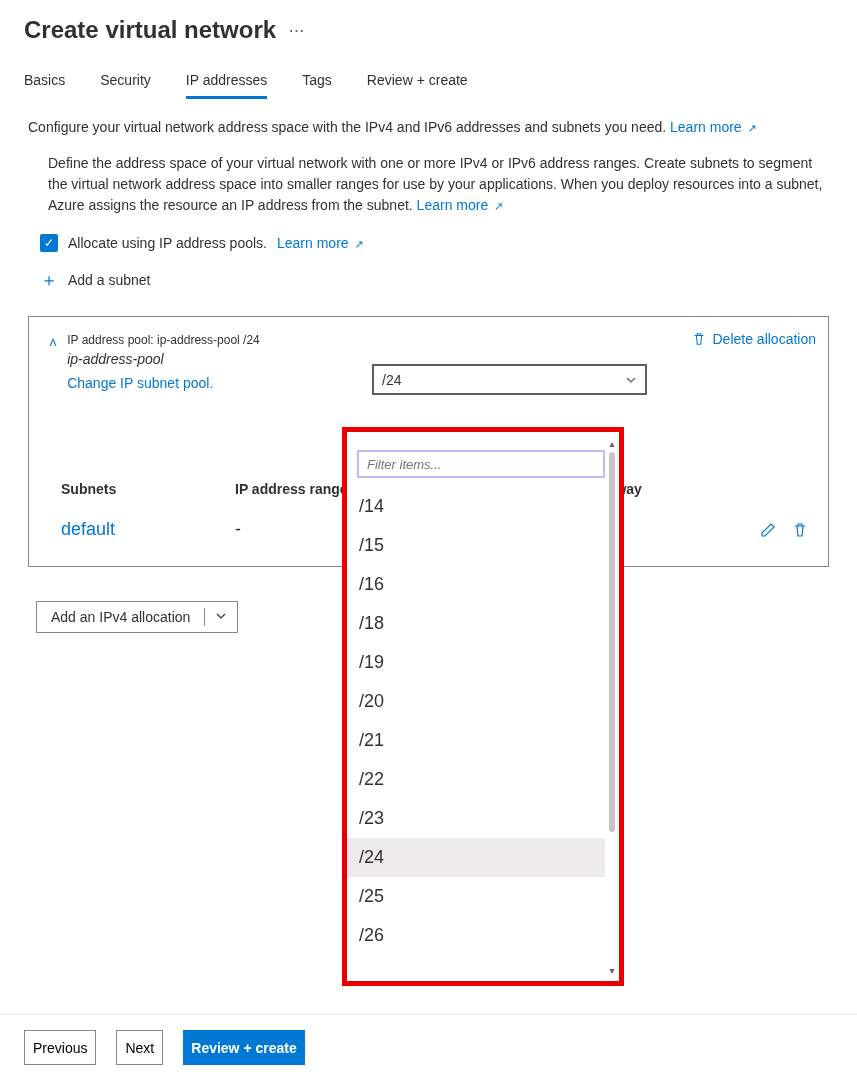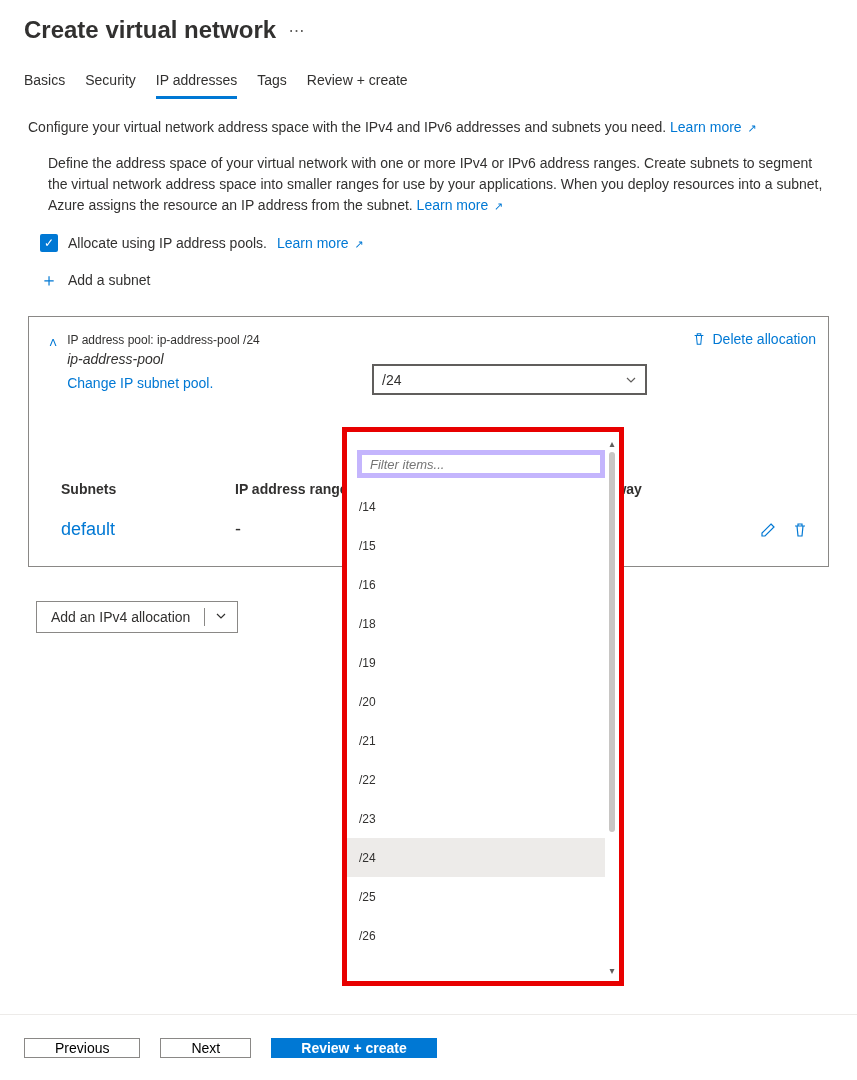--- a/index.html
+++ b/index.html
@@ -1,21 +1,21 @@
 <!DOCTYPE html>
 <html><head>
 <meta charset="utf-8">
 <style>
   * { box-sizing: border-box; margin: 0; padding: 0; }
   body { font-family: "Segoe UI", Arial, sans-serif; color: #323130; background: #fff; width: 857px; height: 1080px; position: relative; }
   a, .link { color: #0078d4; text-decoration: none; cursor: pointer; }
   .header { padding: 16px 24px 0 24px; }
   h1 { font-size: 24px; font-weight: 600; display: inline-block; }
   .more { display: inline-block; margin-left: 8px; color: #605e5c; font-size: 16px; vertical-align: 2px; }
-  .tabs { display: flex; gap: 20px; padding: 28px 24px 0 24px; border-bottom: 0; }
+  .tabs { display: flex; gap: 35px; padding: 28px 24px 0 24px; border-bottom: 0; }
   .tab { padding-bottom: 8px; font-size: 14px; color: #323130; border-bottom: 3px solid transparent; cursor: pointer; }
   .tab.active { border-bottom-color: #0078d4; font-weight: 500; }
   .body { padding: 20px 28px 0 28px; font-size: 14px; }
   .p1 { margin-bottom: 18px; }
   .p2 { margin-bottom: 18px; line-height: 1.5; margin-left: 20px; }
   .ext-icon { font-size: 11px; margin-left: 2px; }
   .row { display: flex; align-items: center; gap: 10px; margin: 12px 0 16px 12px; }
   .chk { width: 18px; height: 18px; background: #0078d4; color: #fff; display: inline-flex; align-items: center; justify-content: center; font-size: 12px; border-radius: 2px; }
   .add-sub { display: flex; align-items: center; gap: 10px; margin: 4px 0 24px 12px; cursor: pointer; }
   .plus { color: #0078d4; font-size: 18px; font-weight: 300; width: 18px; display: inline-block; text-align: center; }
@@ -35,30 +35,30 @@
   .col-n { flex: 1; }
   .tablerow { display: flex; align-items: center; padding: 10px 0; font-size: 18px; }
   .actions { margin-left: auto; display: flex; gap: 16px; color: #0078d4; }
   .pencil, .trash2 { width: 16px; height: 16px; color: #0078d4; cursor: pointer; }
   .add-alloc { margin: 34px 0 0 8px; border: 1px solid #8a8886; background: #fff; display: inline-flex; align-items: center; height: 32px; font-size: 14px; cursor: pointer; }
   .add-alloc .lbl { padding: 0 14px; }
   .add-alloc .sep { height: 18px; width: 1px; background: #8a8886; }
   .add-alloc .dd { padding: 0 10px; }
   .dropdown { position: absolute; left: 342px; top: 427px; width: 282px; height: 559px; border: 5px solid #e80000; background: #fff; z-index: 10; }
   .dropdown-inner { position: absolute; inset: 0; background: #fff; }
-  .filter { position: absolute; left: 10px; top: 18px; width: 248px; height: 28px; border: 5px solid #c4b5fd; padding: 0 8px; font-size: 13px; font-style: italic; color: #605e5c; background: #fff; outline: none; }
+  .filter { position: absolute; left: 10px; top: 18px; width: 248px; height: 28px; border: 2px solid #c4b5fd; padding: 0 8px; font-size: 13px; font-style: italic; color: #605e5c; background: #fff; outline: none; }
   .opts { position: absolute; left: 0; top: 55px; right: 14px; bottom: 10px; overflow: hidden; }
-  .opt { height: 39px; display: flex; align-items: center; padding-left: 12px; font-size: 12px; cursor: pointer; }
+  .opt { height: 39px; display: flex; align-items: center; padding-left: 12px; font-size: 18px; cursor: pointer; }
   .opt.sel { background: #edebe9; }
   .scr { position: absolute; right: 2px; top: 6px; bottom: 6px; width: 10px; }
   .scr-up { position: absolute; top: 0; left: 0; right: 0; height: 10px; color: #605e5c; font-size: 10px; text-align: center; }
   .scr-dn { position: absolute; bottom: 0; left: 0; right: 0; height: 10px; color: #605e5c; font-size: 10px; text-align: center; }
   .scr-thumb { position: absolute; top: 14px; left: 2px; width: 6px; height: 380px; background: #c8c6c4; border-radius: 3px; }
   .footer { position: absolute; left: 0; right: 0; bottom: 0; height: 66px; border-top: 1px solid #edebe9; display: flex; align-items: center; padding: 0 24px; gap: 20px; background: #fff; z-index: 5; }
-  .btn { height: 20px; padding: 0 30px; font-size: 14px; cursor: pointer; border: 1px solid #8a8886; background: #fff; }
+  .btn { height: 35px; padding: 0 8px; font-size: 14px; cursor: pointer; border: 1px solid #8a8886; background: #fff; }
   .btn.primary { background: #0078d4; color: #fff; border: none; font-weight: 600; }
 </style>
 </head>
 <body>
 
 <div class="header">
   <h1>Create virtual network</h1>
   <span class="more">⋯</span>
 </div>
 

